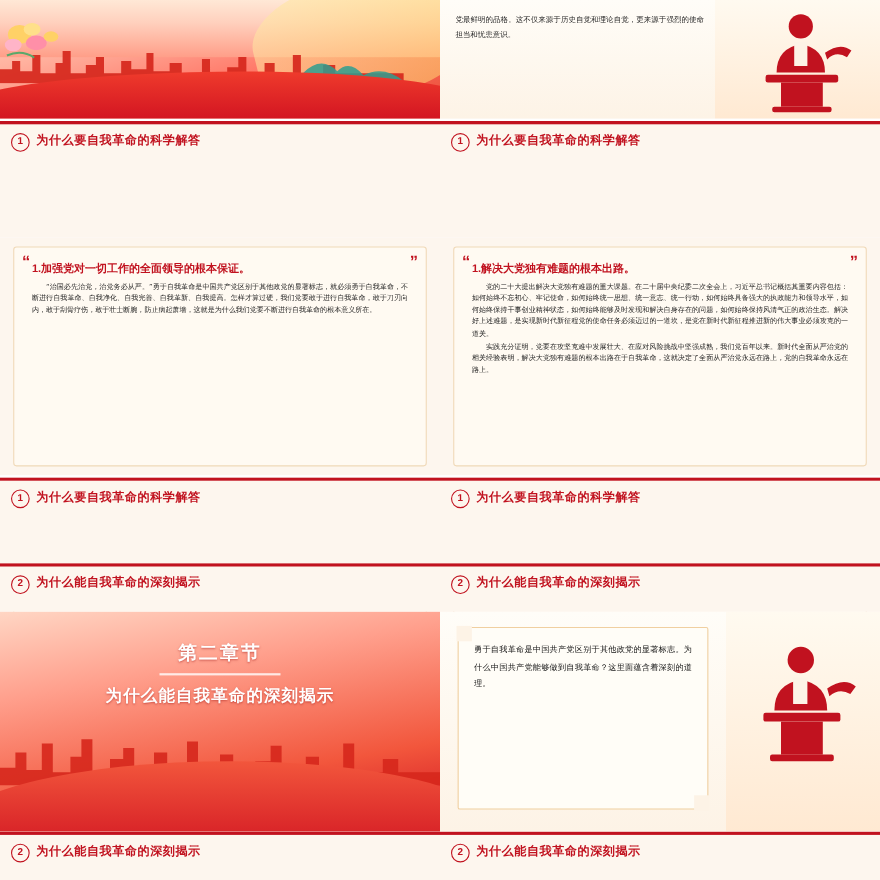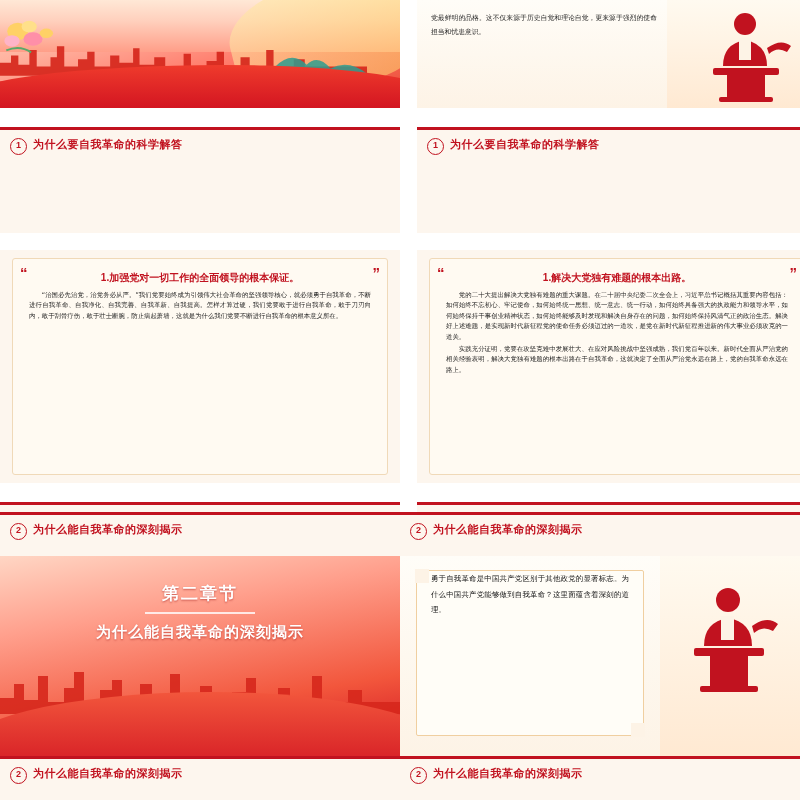--- a/index.html
+++ b/index.html
@@ -6,21 +6,21 @@
   body{
     width:800px;height:800px;
     background:#ffffff;
     font-family:"Liberation Sans","DejaVu Sans",sans-serif;
     overflow:hidden;
   }
   .grid{
     display:grid;
     grid-template-columns:400px 400px;
     grid-template-rows:108px 108px 108px 108px 108px 108px 108px 44px;
-    width:800px;height:563px;gap:17px;
+    width:800px;height:563px;
   }
   .slide{
     position:relative;
     overflow:hidden;
     background:#fff;
     box-sizing:border-box;
   }
   
   .hdr{
     background:#fdf6ee;
@@ -56,21 +56,21 @@
     height:100%;
     box-sizing:border-box;
     padding:12px 16px 6px 16px;
   }
   .quote{
     position:absolute;color:#c1121f;font-size:15px;font-weight:bold;line-height:1;
   }
   .q-l{left:7px;top:6px;}
   .q-r{right:7px;top:6px;}
   .card-title{
-    text-align:center;color:#c1121f;font-weight:bold;font-size:10px;
+    text-align:left;color:#c1121f;font-weight:bold;font-size:10px;
     margin:0 0 5px 0;
   }
   .card-body{
     font-size:6.4px;line-height:1.62;color:#1e1e1e;text-align:justify;
     text-justify:inter-ideograph;
     font-family:"DejaVu Sans",sans-serif;
   }
   .card-body p{margin:0 0 2px 0;text-indent:2em;}
   
   .cover{
@@ -131,21 +131,21 @@
     font-size:6.8px;line-height:2.0;color:#1e1e1e;text-align:justify;
     font-family:"DejaVu Sans",sans-serif;
   }
   .sp-art{
     width:150px;position:relative;
     background:linear-gradient(180deg,#fffaf0 0%,#ffe9d2 100%);
   }
   .speaker-fig{position:absolute;right:14px;top:8px;}
   .quote-box{
     margin:14px 16px 0 16px;border:1.5px solid #f0cfa0;border-radius:2px;
-    padding:0 14px;position:relative;height:calc(100% - 34px);
+    padding:12px 14px;position:relative;height:calc(100% - 34px);
     box-sizing:border-box;background:#fffdf7;
   }
   .qb-corner{
     position:absolute;width:14px;height:14px;background:#fdf3e6;
   }
   .qb-text{
     font-size:7.4px;line-height:2.1;color:#141414;text-align:justify;
     font-family:"DejaVu Sans",sans-serif;
   }
   .watermark{
@@ -208,21 +208,21 @@
     <div class="hdr-num">1</div>
     <div class="hdr-title">为什么要自我革命的科学解答</div>
   </div>
 
   <div class="slide content" style="grid-row:span 2;">
     <div class="card">
       <span class="quote q-l">“</span>
       <span class="quote q-r">”</span>
       <div class="card-title">1.加强党对一切工作的全面领导的根本保证。</div>
       <div class="card-body">
-        <p>“治国必先治党，治党务必从严。”我们党要始终成为引领伟大社会革命的坚强领导核心，就必须勇于自我革命，不断进行自我革命、自我净化、自我完善、自我革新、自我提高。怎样才算过硬，我们党要敢于进行自我革命，敢于刀刃向内，敢于刮骨疗伤，敢于壮士断腕，防止病起萧墙，这就是为什么我们党要不断进行自我革命的根本意义所在。</p>
+        <p>“治国必先治党，治党务必从严。”勇于自我革命是中国共产党区别于其他政党的显著标志，就必须勇于自我革命，不断进行自我革命、自我净化、自我完善、自我革新、自我提高。怎样才算过硬，我们党要敢于进行自我革命，敢于刀刃向内，敢于刮骨疗伤，敢于壮士断腕，防止病起萧墙，这就是为什么我们党要不断进行自我革命的根本意义所在。</p>
       </div>
     </div>
   </div>
 
   <div class="slide content" style="grid-row:span 2;">
     <div class="card">
       <span class="quote q-l">“</span>
       <span class="quote q-r">”</span>
       <div class="card-title">1.解决大党独有难题的根本出路。</div>
       <div class="card-body">

